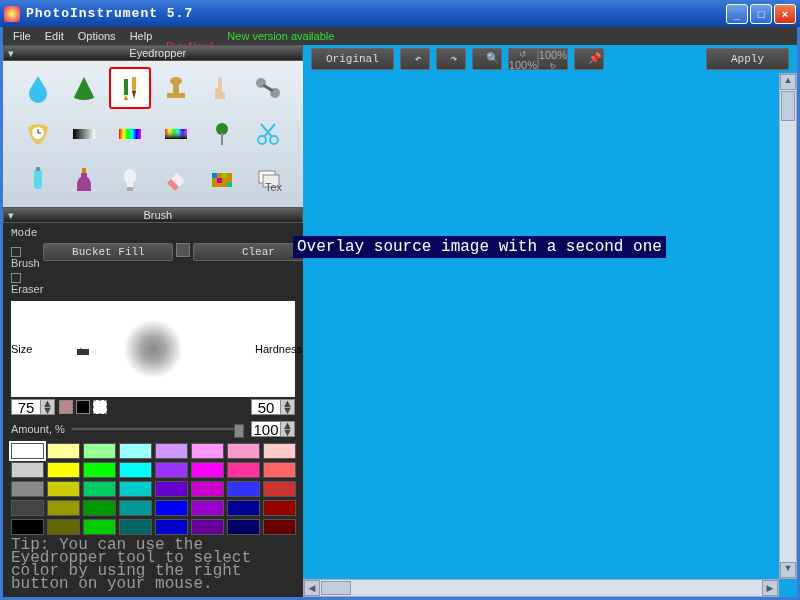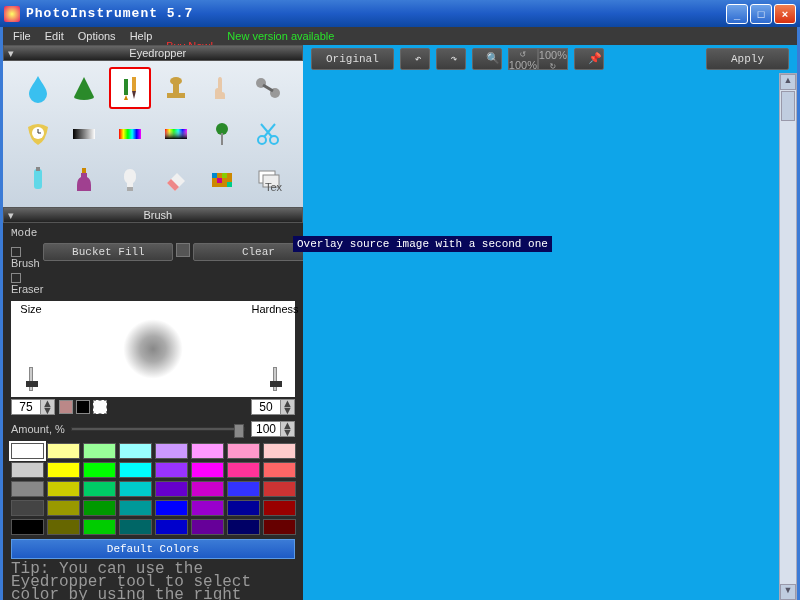--- a/index.html
+++ b/index.html
@@ -28,28 +28,28 @@
 .moderow { display:flex; justify-content:space-between; margin:4px 0; }
 .modes { font-family:"Courier New",monospace; }
 .modes div { margin:2px 0; }
 .modes .cb { display:inline-block; width:10px; height:10px; border:1px solid #888; margin-right:4px; vertical-align:middle; }
 .modebtns { display:flex; flex-direction:row; gap:3px; }
 .modebtns .btn { width:130px; height:18px; }
 .btn { background:linear-gradient(to bottom,#5a5a5a,#3e3e3e); border:1px solid #666; color:#ddd; text-align:center; font-family:"Courier New",monospace; line-height:16px; border-radius:2px; }
 .modebtns .iconrow { display:flex; gap:2px; }
 .modebtns .sq { width:14px; height:14px; background:#555; border:1px solid #777; }
 .preview { background:#fff; height:96px; margin:2px 0; position:relative; display:flex; }
-.preview .sidecol { width:40px; display:flex; flex-direction:column; align-items:center; padding:2px 0; color:#000; font-family:"Courier New",monospace;gap:48px; }
+.preview .sidecol { width:40px; display:flex; flex-direction:row; align-items:center; padding:2px 0; color:#000; font-family:"Courier New",monospace;gap:48px; }
 .preview .slider { flex:1; width:4px; background:#ccc; border:1px solid #888; margin:4px 0; position:relative; }
 .preview .slider::after { content:""; position:absolute; width:12px; height:6px; background:#333; left:-4px; top:60%; }
 .preview .blob { flex:1; display:flex; align-items:center; justify-content:center; }
 .preview .blob div { width:60px; height:60px; background:radial-gradient(circle,#888 0%,#aaa 30%,transparent 70%); border-radius:50%; }
 .spinrow { display:flex; align-items:center; gap:4px; margin:2px 0; }
 .spin { display:flex; }
-.spin input { width:30px; height:16px; border:1px solid #888; font-size:12px; text-align:center; }
+.spin input { width:30px; height:16px; border:1px solid #888; font-size:15px; text-align:center; }
 .spin .ud { width:14px; height:16px; background:#ccc; border:1px solid #888; border-left:none; font-size:7px; display:flex; flex-direction:column; }
 .spin .ud div { flex:1; text-align:center; line-height:7px; color:#444; }
 .colorsel { display:flex; gap:3px; align-items:center; }
 .colorsel .sw { width:14px; height:14px; border:1px solid #888; }
 .amount { display:flex; align-items:center; gap:6px; margin:6px 0; color:#ccc; font-family:"Courier New",monospace; }
 .amount .track { flex:1; height:4px; background:#555; border:1px solid #333; position:relative; }
 .amount .track::after { content:""; position:absolute; right:0; top:-4px; width:8px; height:12px; background:#888; border:1px solid #555; }
 .palette { display:grid; grid-template-columns:repeat(8,33px); grid-auto-rows:16px; gap:3px; margin:4px 0; }
 .palette .c { border:1px solid #555; }
 .palette .c.sel { outline:2px solid #fff; }
@@ -61,21 +61,21 @@
 .topbar .ib { width:26px; height:22px; }
 .topbar .zoomg { display:flex; }
 .topbar .zoomg .zb { width:30px; height:22px; background:linear-gradient(to bottom,#5a5a5a,#3e3e3e); border:1px solid #666; color:#aaa; font-size:8px; text-align:center; line-height:10px; padding-top:1px; }
 .vsbar { position:absolute; right:0; top:28px; bottom:18px; width:18px; background:#d8e0ec; border:1px solid #aab; }
 .vsbar .sa { height:16px; background:#c0cde0; border:1px solid #99a; text-align:center; font-size:9px; color:#556; }
 .vsbar .thumb { height:30px; background:#c0cde0; border:1px solid #99a; margin:1px; }
 .hsbar { position:absolute; left:0; right:18px; bottom:0; height:18px; background:#d8e0ec; border:1px solid #aab; display:flex; }
 .hsbar .sa { width:16px; background:#c0cde0; border:1px solid #99a; text-align:center; font-size:9px; color:#556; line-height:14px; }
 .hsbar .track { flex:1; }
 .hsbar .thumb { width:30px; height:14px; background:#c0cde0; border:1px solid #99a; margin:1px; }
-.tooltip { position:absolute; left:290px; top:191px; background:#06065a; color:#fff; padding:2px 4px; font-family:"Courier New",monospace; font-size:11px; z-index:50; }
+.tooltip { position:absolute; left:290px; top:191px; background:#06065a; color:#fff; padding:2px 4px; font-family:"Courier New",monospace; font-size:16px; z-index:50; }
 </style>
 </head>
 <body>
 
 <div class="titlebar">
   <div class="appicon"></div>
   <div class="title">PhotoInstrument 5.7</div>
   <div class="winbtns">
     <div class="winbtn min">_</div>
     <div class="winbtn max">□</div>
@@ -355,21 +355,20 @@
             <div class="c" style="background: rgb(0, 0, 0);"></div>
             <div class="c" style="background: rgb(102, 102, 0);"></div>
             <div class="c" style="background: rgb(0, 204, 0);"></div>
             <div class="c" style="background: rgb(0, 102, 102);"></div>
             <div class="c" style="background: rgb(0, 0, 204);"></div>
             <div class="c" style="background: rgb(102, 0, 153);"></div>
             <div class="c" style="background: rgb(0, 0, 102);"></div>
             <div class="c" style="background: rgb(102, 0, 0);"></div>
           </div>
 
-        <div class="defcolors">Default Colors</div>
 
         <div class="tip">Tip: You can use the Eyedropper tool to select color by using the right button on your mouse.</div>
       </div>
     </div>
 
     <div class="canvas">
       <div class="topbar">
         <div class="btn">Original</div>
         <div class="btn ib">↶</div>
         <div class="btn ib">↷</div>

